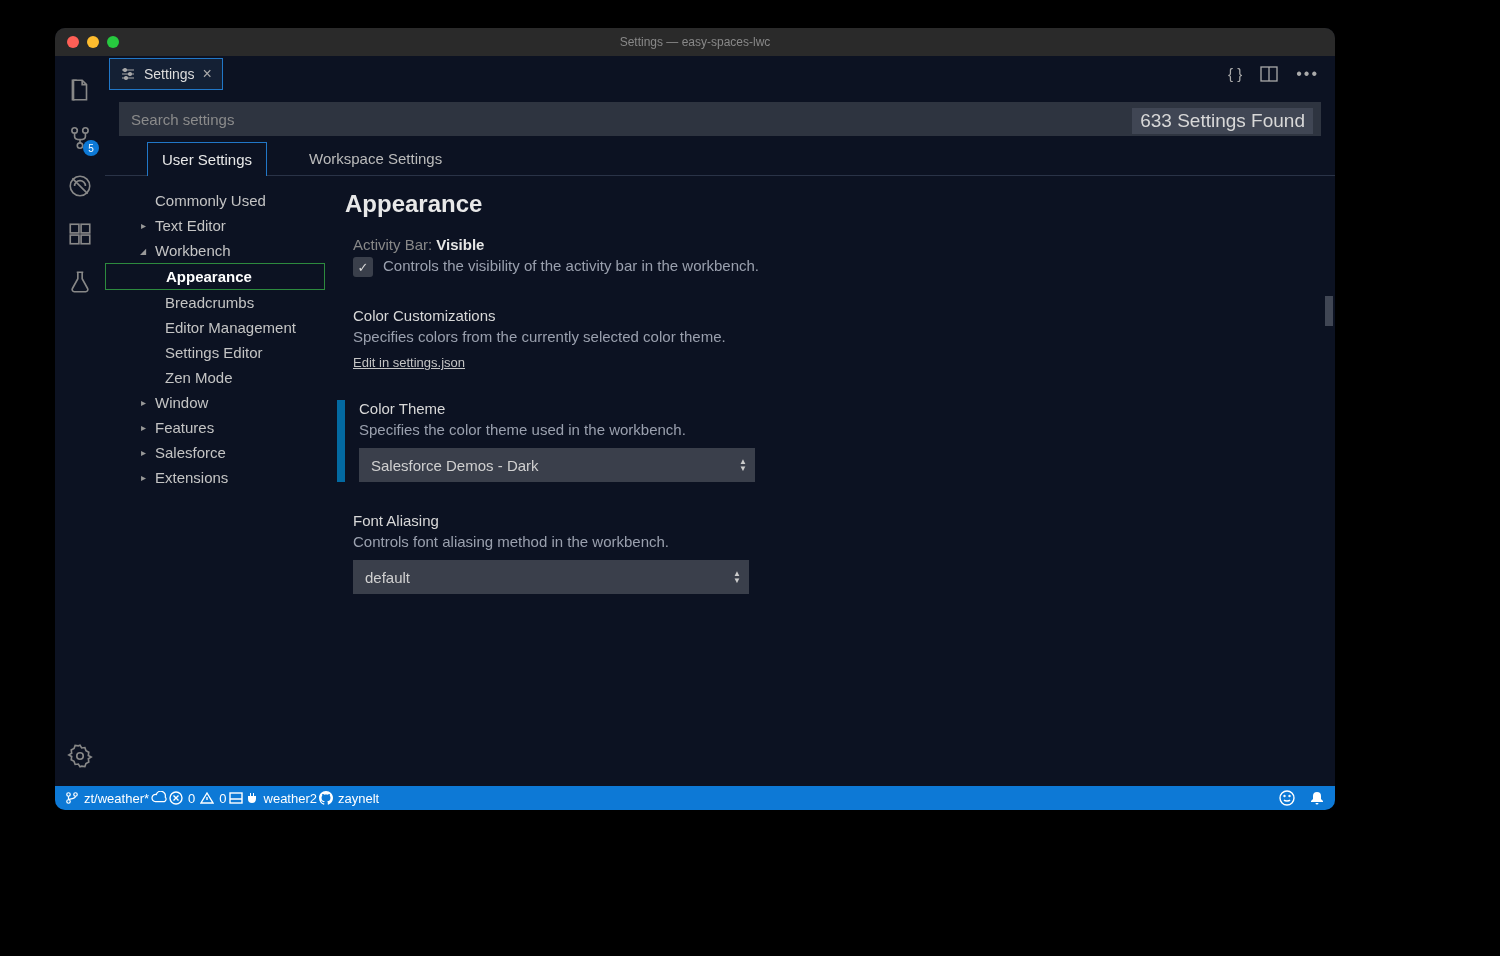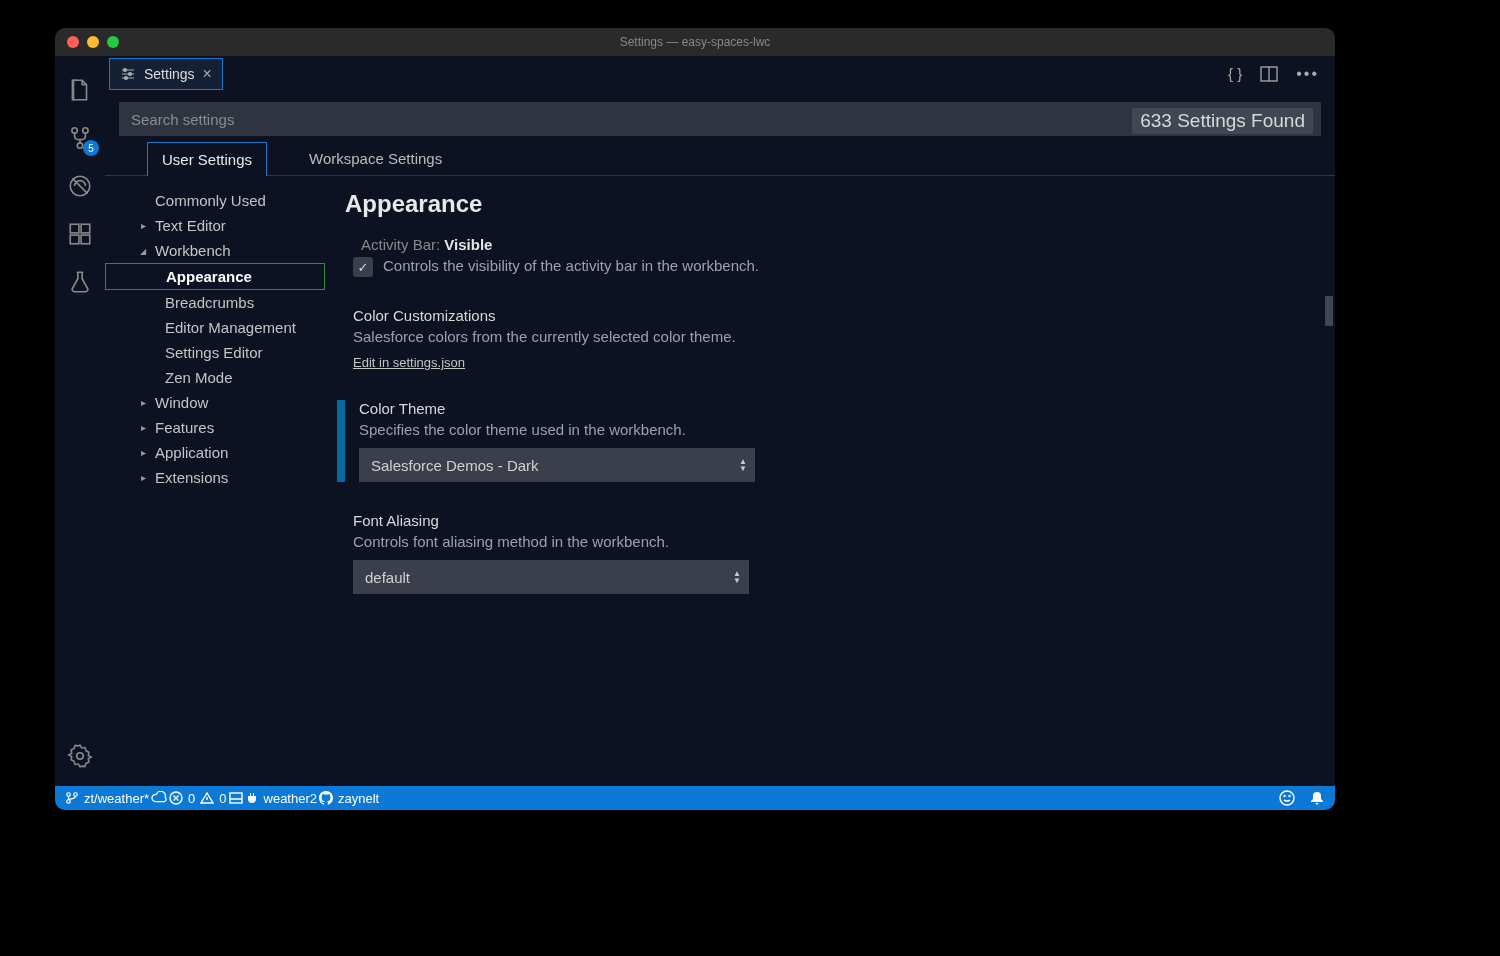--- a/index.html
+++ b/index.html
@@ -197,21 +197,21 @@
   color: #e8e8e8;
   margin-bottom: 18px;
 }
 .setting-block { margin-bottom: 30px; position: relative; padding-left: 8px; }
 .setting-block.modified {
   border-left: 8px solid #0369a1;
   padding-left: 14px;
   margin-left: -8px;
 }
 .setting-title { font-size: 15px; color: #d8d8d8; margin-bottom: 4px; }
-.setting-title .dim { color: #888; margin-left: 8px; }
+.setting-title .dim { color: #888; }
 .setting-title .bold { font-weight: 700; color: #e6e6e6; }
 .setting-desc { font-size: 15px; color: #9aa0ae; margin-bottom: 10px; }
 .checkbox-row { display: flex; align-items: flex-start; gap: 10px; }
 .checkbox {
   width: 20px; height: 20px;
   background: #3a3f4b;
   border-radius: 3px;
   display: flex; align-items: center; justify-content: center;
   color: #d8d8d8;
   font-size: 13px;
@@ -356,41 +356,41 @@
           <div class="toc-item level1">Commonly Used</div>
           <div class="toc-item level1 collapsible">Text Editor</div>
           <div class="toc-item level1 collapsible expanded">Workbench</div>
           <div class="toc-item level2 selected">Appearance</div>
           <div class="toc-item level2">Breadcrumbs</div>
           <div class="toc-item level2">Editor Management</div>
           <div class="toc-item level2">Settings Editor</div>
           <div class="toc-item level2">Zen Mode</div>
           <div class="toc-item level1 collapsible">Window</div>
           <div class="toc-item level1 collapsible">Features</div>
-          <div class="toc-item level1 collapsible">Application</div>
+          <div class="toc-item level1 collapsible">Salesforce</div>
           <div class="toc-item level1 collapsible">Extensions</div>
         </div>
 
         <div class="settings-content">
           <div class="mini-scroll"></div>
           <h1>Appearance</h1>
 
           <div class="setting-block">
             <div class="setting-title">
               <span class="dim">Activity Bar: </span><span class="bold">Visible</span>
             </div>
             <div class="checkbox-row">
               <div class="checkbox">✓</div>
               <div class="setting-desc" style="margin-bottom:0">Controls the visibility of the activity bar in the workbench.</div>
             </div>
           </div>
 
           <div class="setting-block">
             <div class="setting-title bold">Color Customizations</div>
-            <div class="setting-desc">Salesforce colors from the currently selected color theme.</div>
+            <div class="setting-desc">Specifies colors from the currently selected color theme.</div>
             <span class="link">Edit in settings.json</span>
           </div>
 
           <div class="setting-block modified">
             <div class="setting-title bold">Color Theme</div>
             <div class="setting-desc">Specifies the color theme used in the workbench.</div>
             <div class="select-wrap">
               <div class="select">
                   <span>Salesforce Demos - Dark</span>
                 </div>

